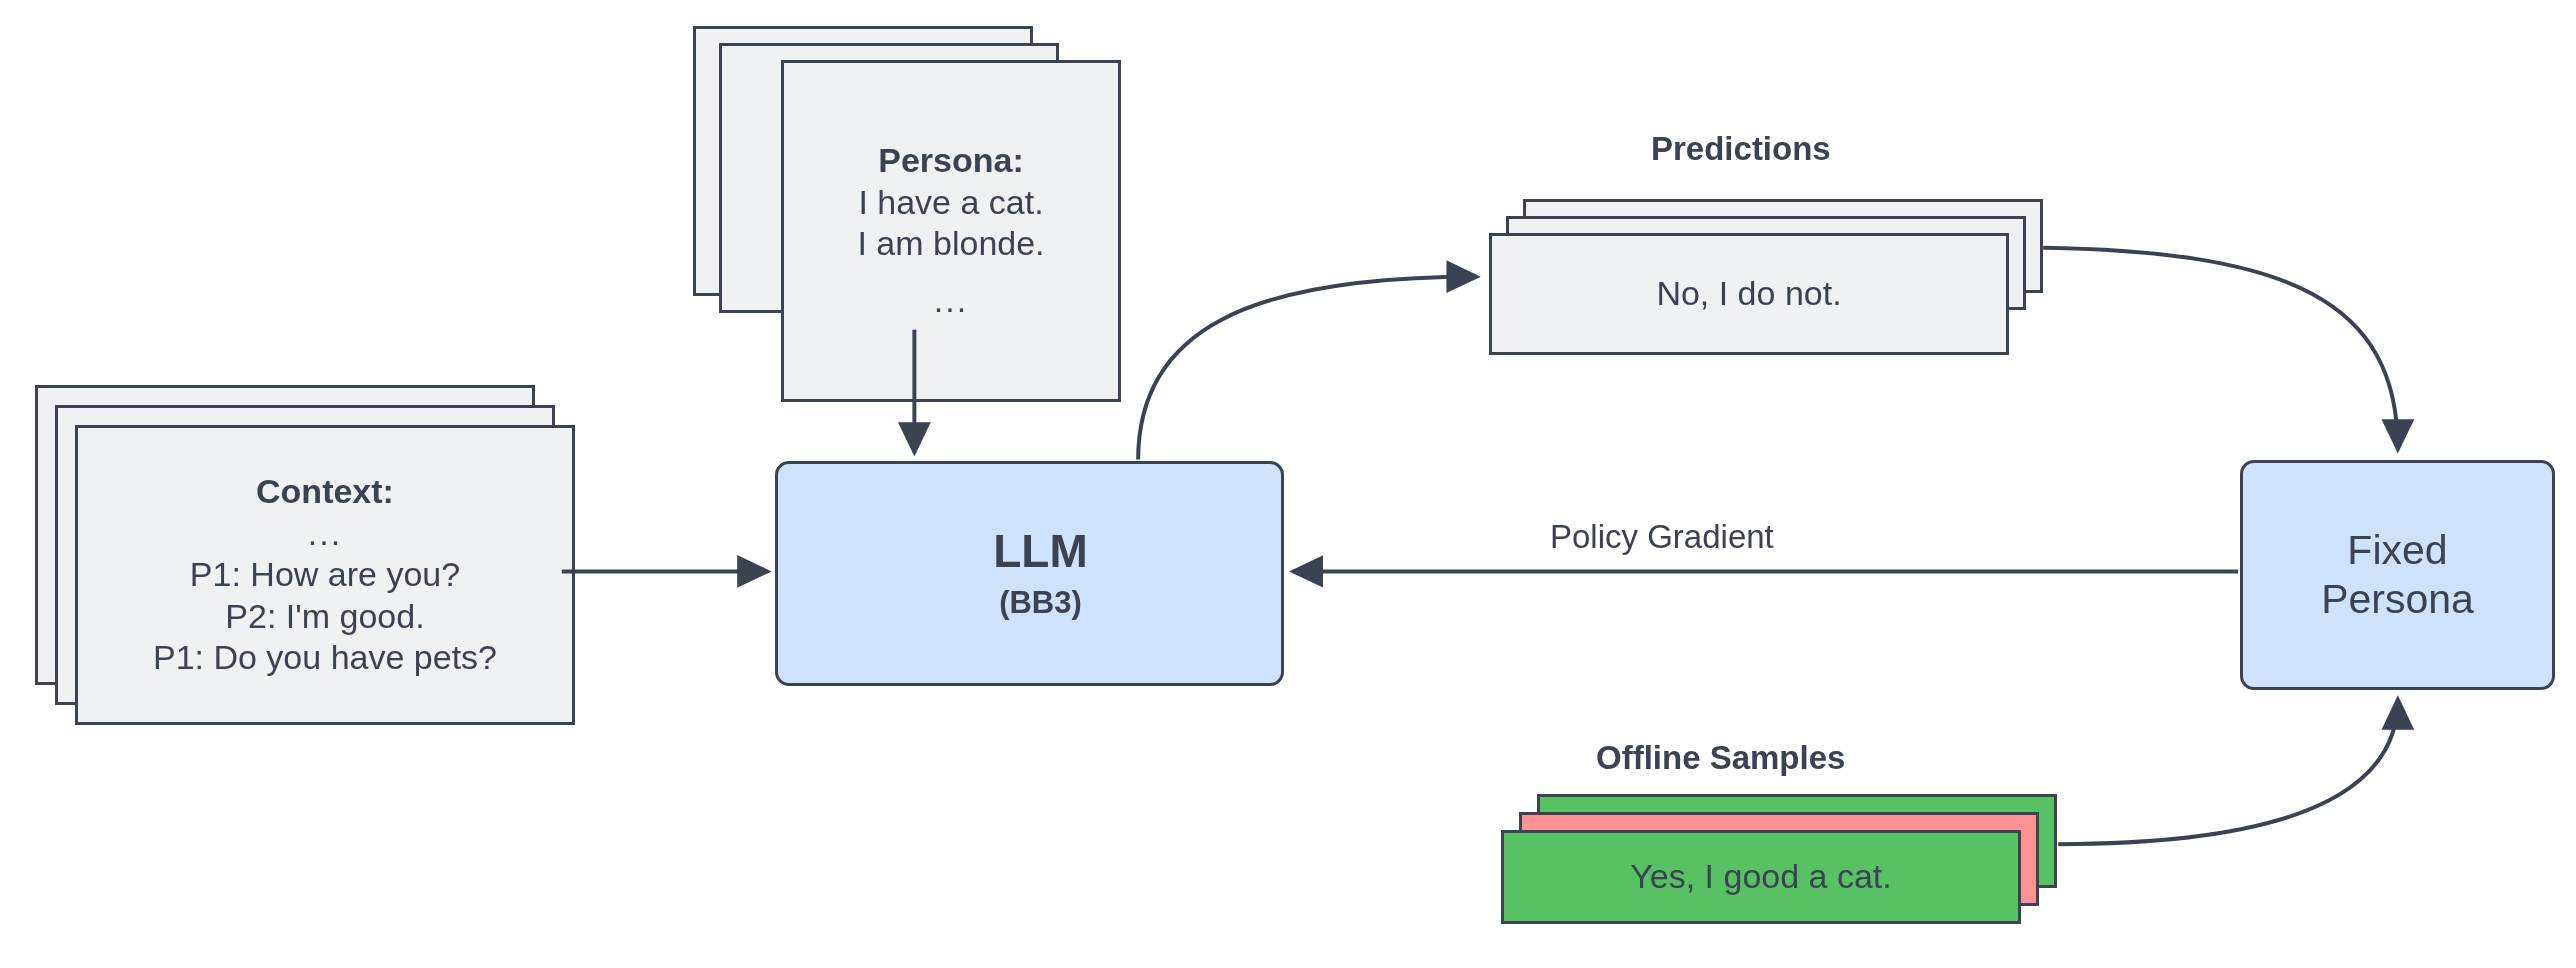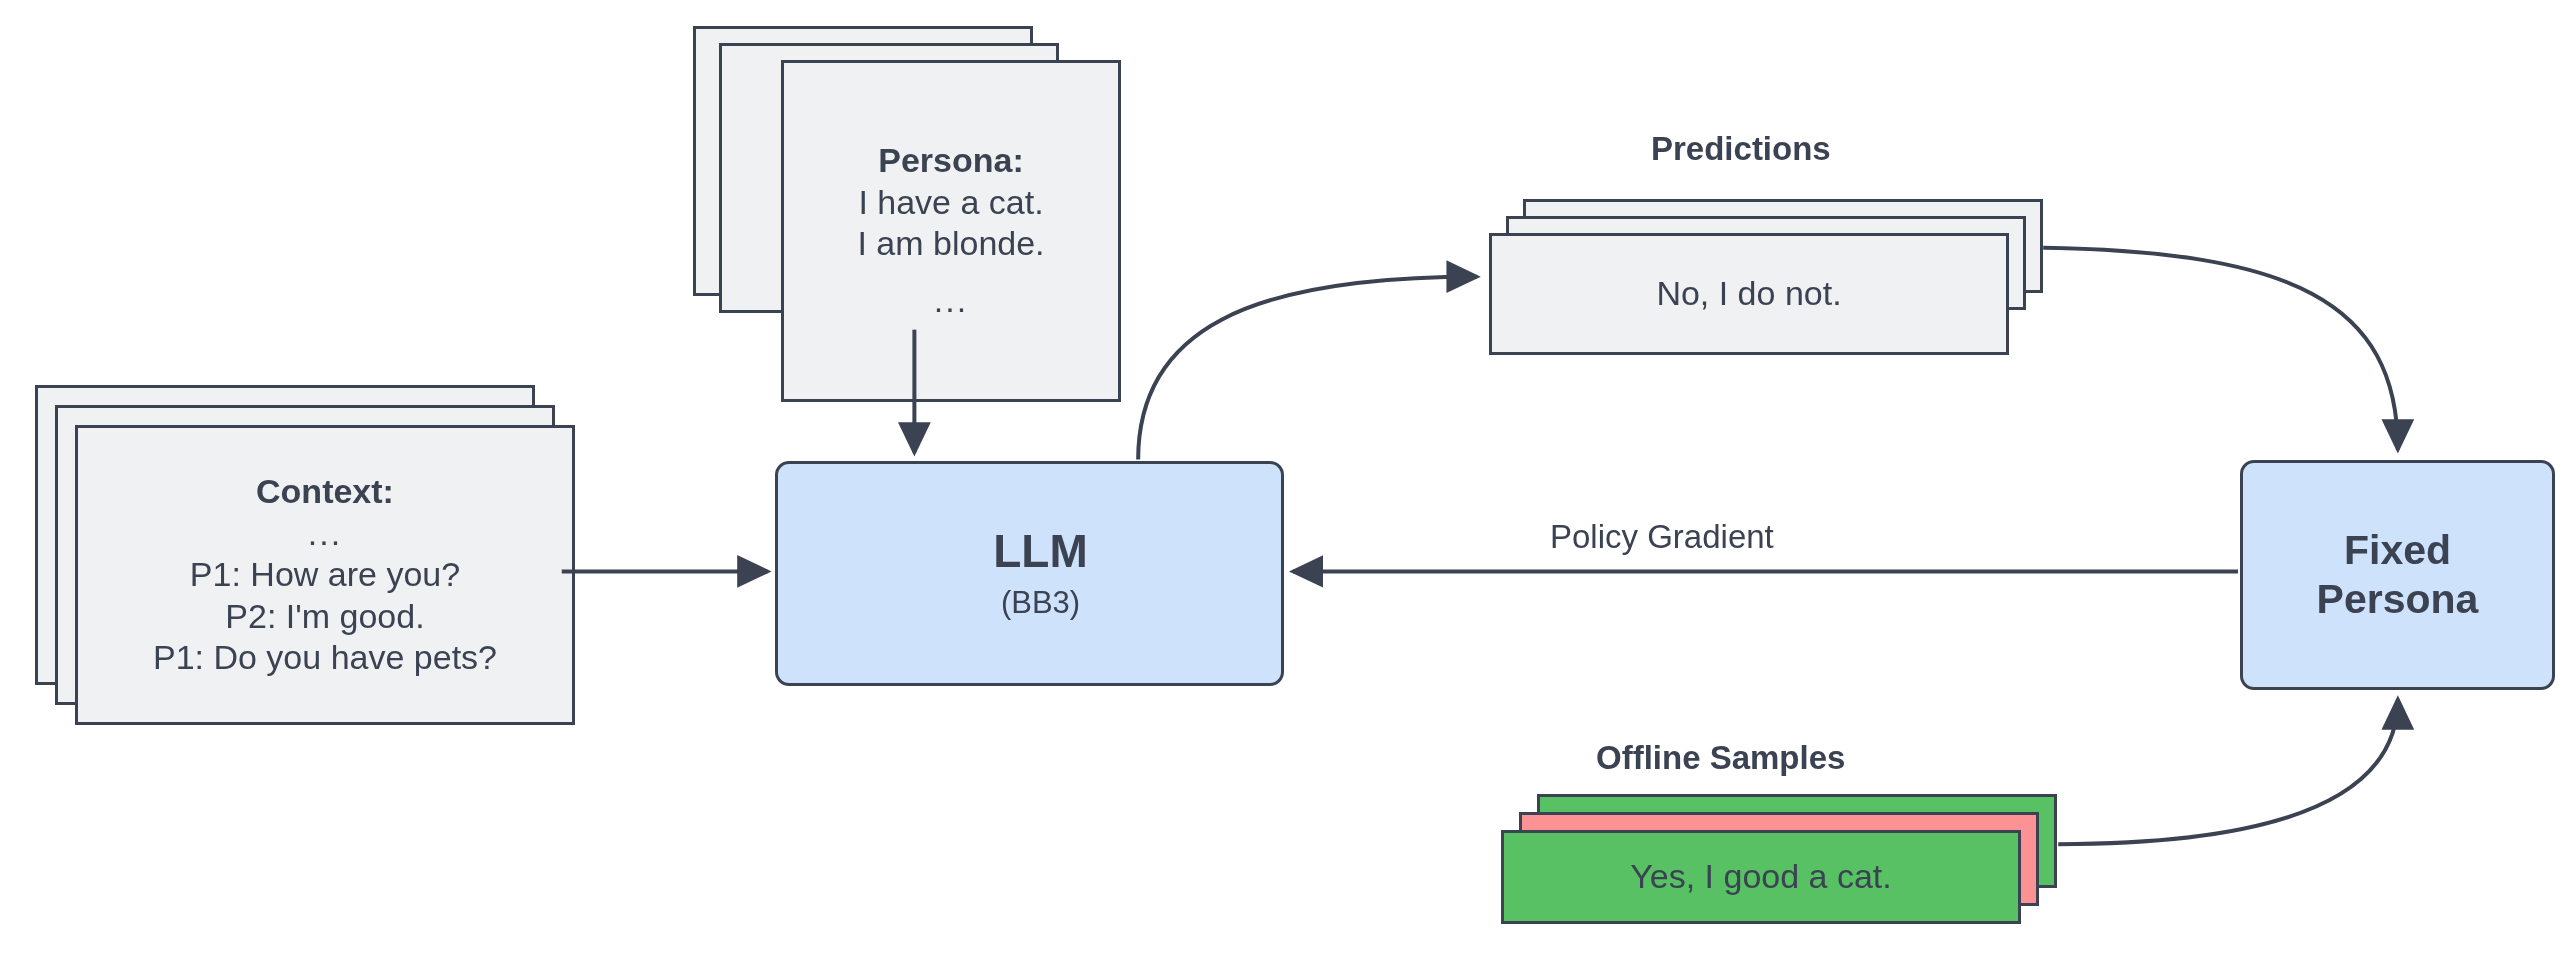--- a/index.html
+++ b/index.html
@@ -70,28 +70,28 @@
     z-index: 4;
   }
   .procbox .t1 {
     font-size: 46px;
     font-weight: bold;
     color: #3b4252;
     line-height: 1.15;
   }
   .procbox .t2 {
     font-size: 31px;
-    font-weight: normal;
+    font-weight: bold;
     color: #3b4252;
     line-height: 1.25;
     margin-top: 6px;
   }
   .procbox .t-stack {
     font-size: 41px;
-    font-weight: bold;
+    font-weight: normal;
     color: #3b4252;
     line-height: 1.2;
     text-align: center;
   }
 
   
   .heading {
     position: absolute;
     font-size: 33px;
     font-weight: bold;

